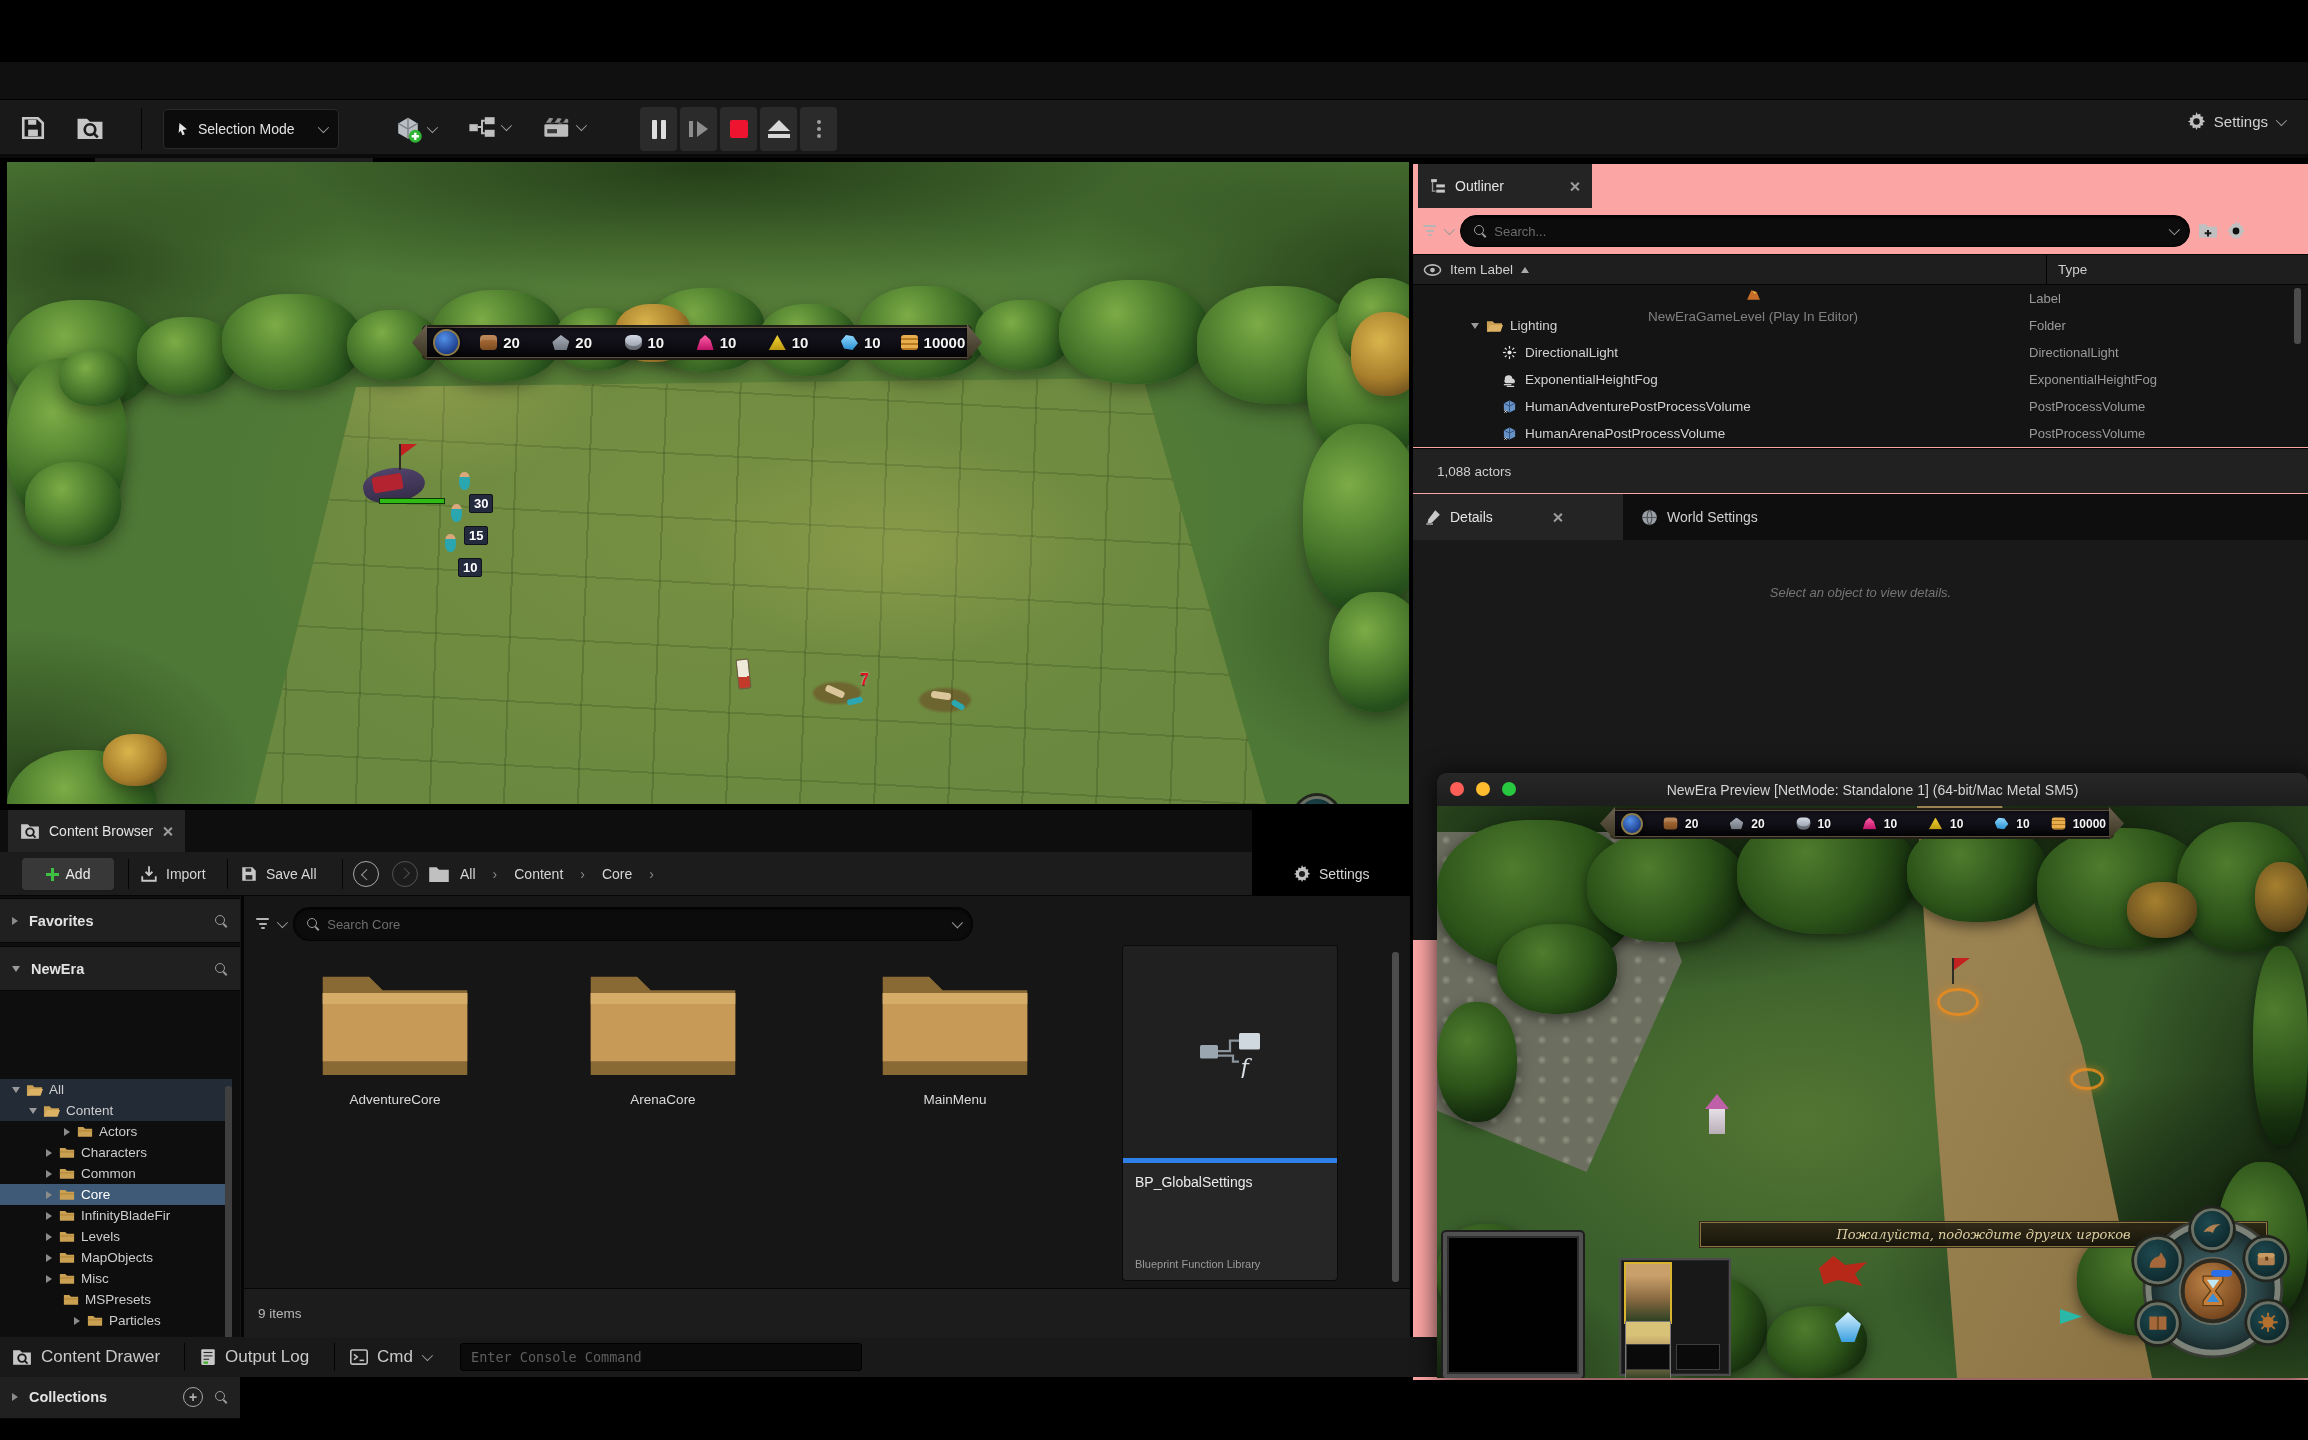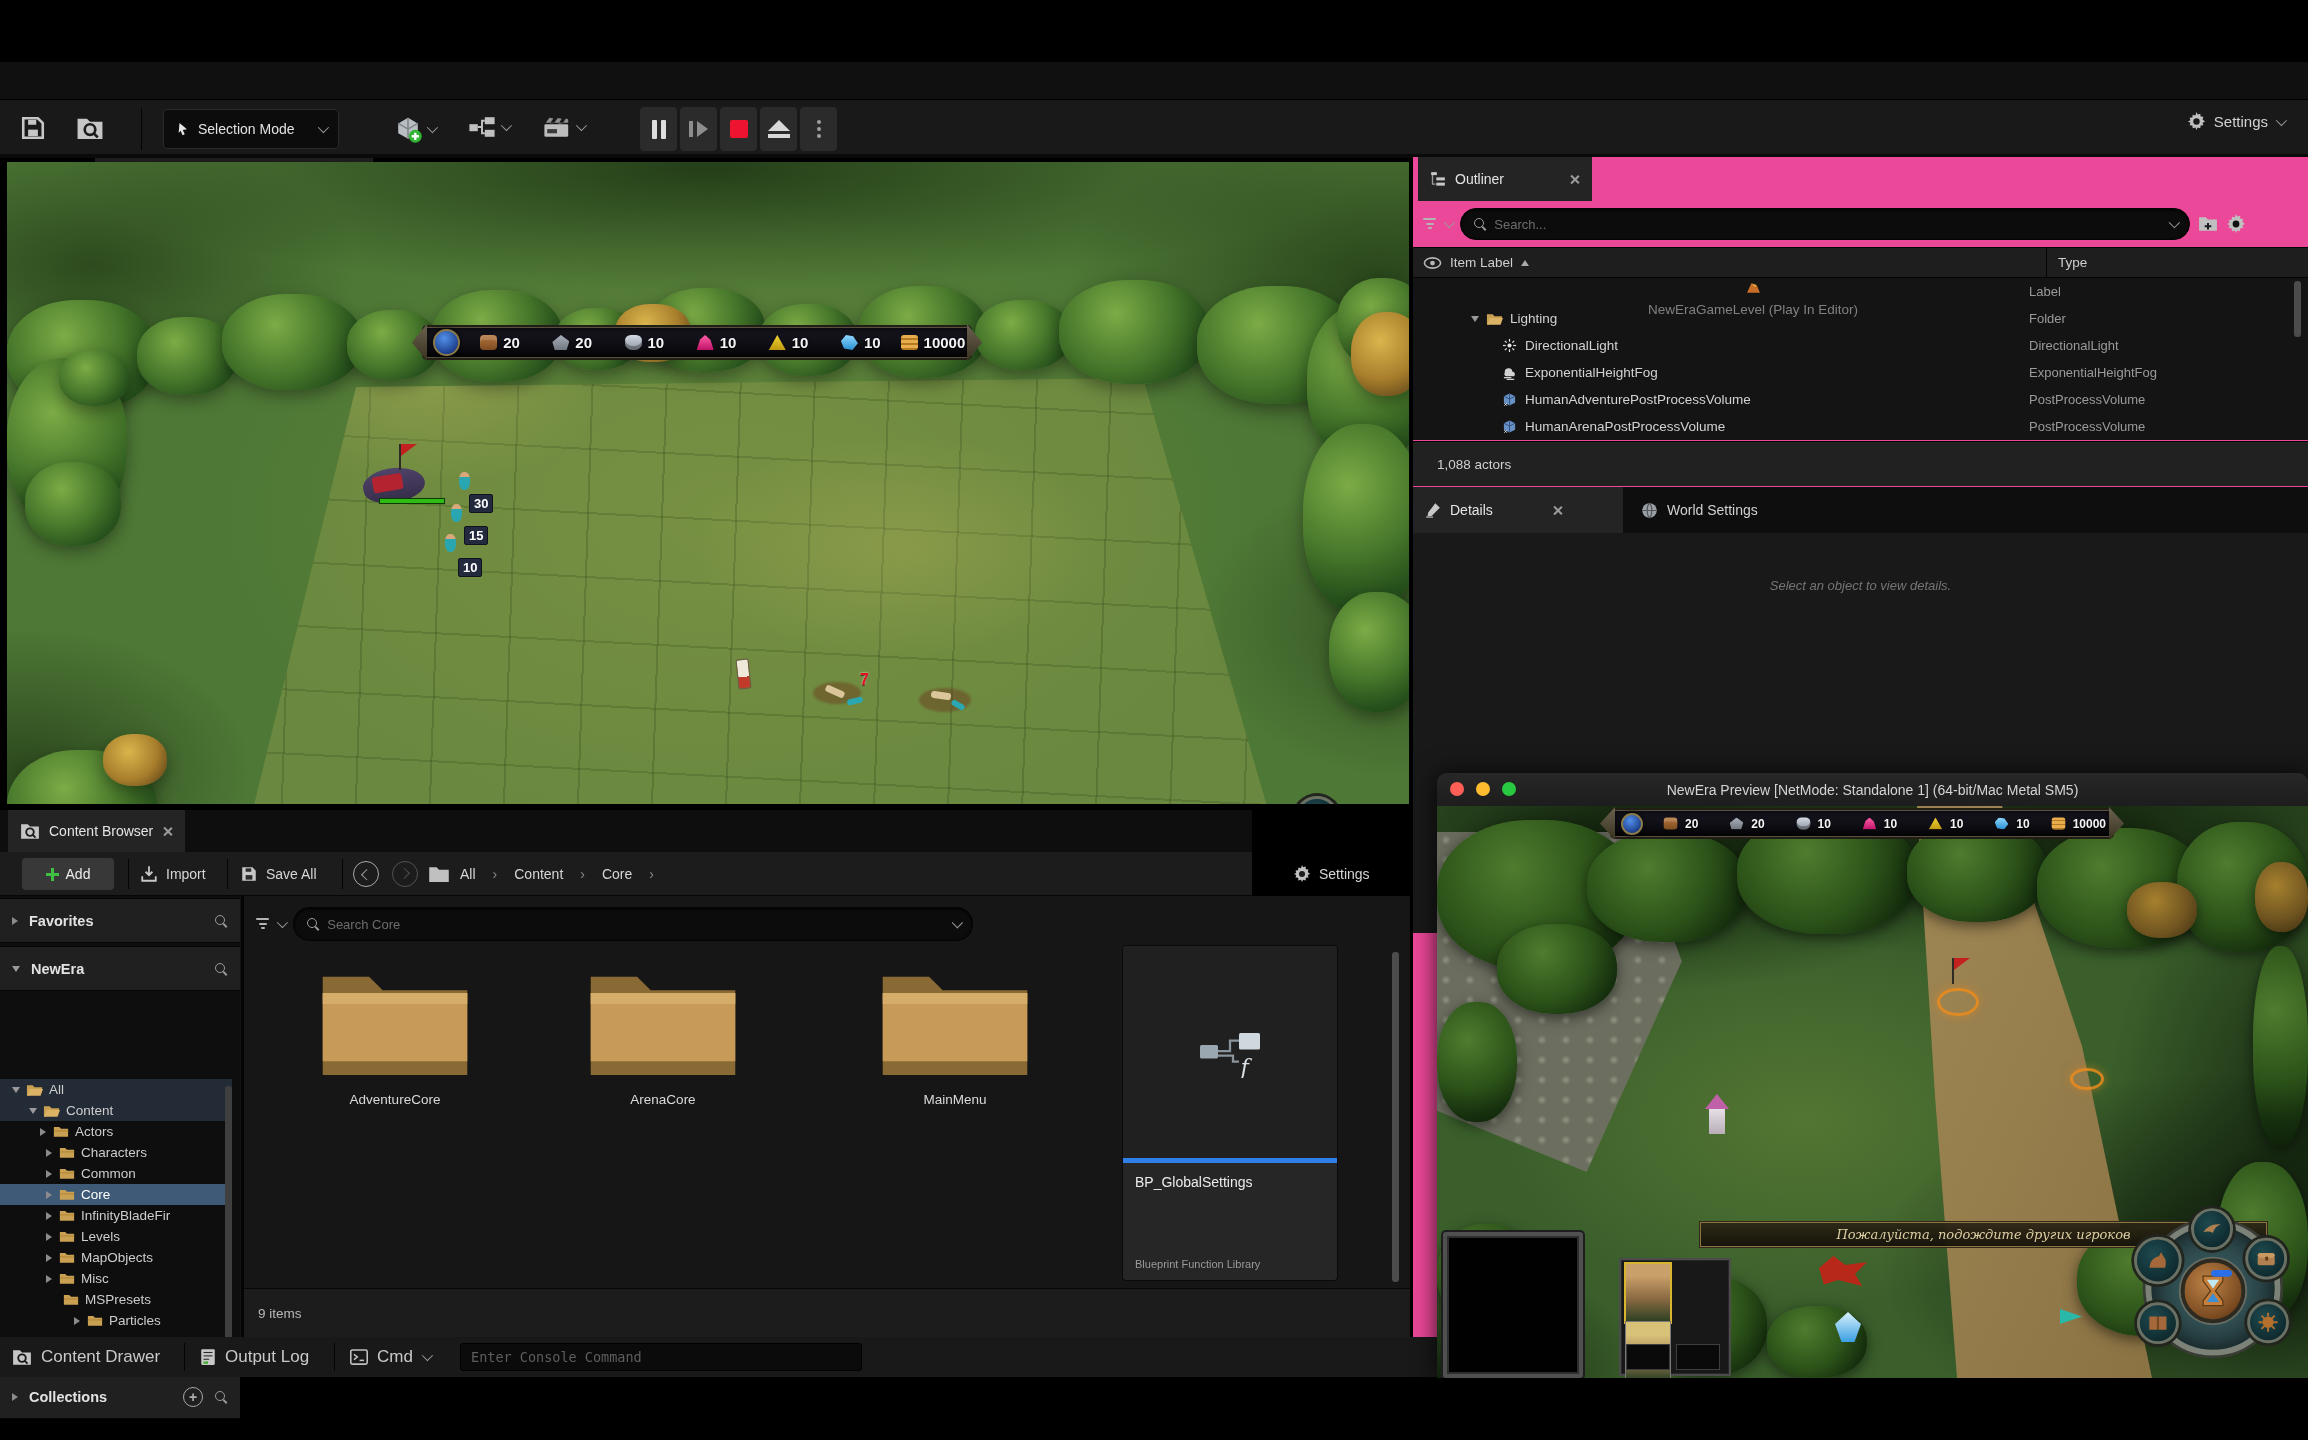--- a/index.html
+++ b/index.html
@@ -72,21 +72,21 @@
   .ri.sulfur{background:linear-gradient(#f2d433,#c09а10);background:linear-gradient(#f2d433,#bf9a10);clip-path:polygon(50% 0,100% 100%,0 100%)}
   .ri.gems{background:linear-gradient(#8fd8ff,#2a8fd0);clip-path:polygon(30% 0,72% 8%,100% 55%,68% 100%,18% 90%,0 40%)}
   .ri.gold{background:repeating-linear-gradient(#e8ae4e 0 3px,#b57a22 3px 5px);border-radius:3px}
   
   .wheel{position:absolute;z-index:7}
   .disc{position:absolute;left:8px;top:7px;width:142px;height:142px;border-radius:50%;background:radial-gradient(circle,#416569 0%,#2c474a 55%,#223739 100%);border:6px solid #7d8279;box-shadow:0 0 0 3px #393c35, inset 0 0 24px rgba(0,0,0,.6)}
   .core{position:absolute;left:45px;top:47px;width:68px;height:68px;border-radius:50%;background:radial-gradient(circle at 40% 35%, #bd8347, #7a4a20 70%, #47280f);border:4px solid #2e2a20;box-shadow:0 0 0 2px #696e65;display:flex;align-items:center;justify-content:center}
   .sat{position:absolute;width:44px;height:44px;border-radius:50%;background:radial-gradient(circle at 40% 35%, #1e4a50, #0d272b 82%);border:3px solid #6b7064;box-shadow:0 0 0 3px #22241e;display:flex;align-items:center;justify-content:center}
   .parc{position:absolute;right:10px;top:8px;width:22px;height:7px;border-radius:4px;background:#2a6fe8}
   
-  .rp{position:absolute;left:1413px;top:157px;width:895px;height:1216px;background:#ec4899;z-index:2}
+  .rp{position:absolute;left:1413px;top:164px;width:895px;height:1216px;background:#fca5a5;z-index:2}
   .ptab{position:absolute;display:flex;align-items:center;gap:9px;background:#242424;padding:0 12px;color:#e4e4e4;font-size:14px}
   .searchrow{position:absolute;display:flex;align-items:center}
   .pill{background:#0c0c0c;border:1px solid #040404;border-radius:16px;display:flex;align-items:center;gap:8px;padding:0 12px;box-shadow:inset 0 1px 3px #000}
   .pill input{background:transparent;border:none;outline:none;color:#c8c8c8;font-size:13px;font-family:"Liberation Sans",sans-serif;width:100%}
   .pill input::placeholder{color:#6d6d6d}
   .olhead{position:absolute;left:0;top:90px;width:895px;height:31px;background:#1e1e1e;display:flex;align-items:center;color:#cfcfcf;font-size:13.5px;border-top:1px solid #050505;border-bottom:1px solid #050505}
   .asc{width:0;height:0;border-left:4.5px solid transparent;border-right:4.5px solid transparent;border-bottom:6px solid #aaa;display:inline-block;margin-left:8px}
   .olrows{position:absolute;left:0;top:121px;width:895px;height:162px;background:#141414;overflow:hidden}
   .olrow{display:grid;grid-template-columns:616px auto;height:27px;align-items:center;font-size:13.5px;color:#d2d2d2}
   .olrow .lab{display:flex;align-items:center;gap:7px;overflow:hidden;white-space:nowrap}
@@ -759,21 +759,21 @@
         <div class="trow soft" style="padding-left: 29px;">
           <span class="car"></span>
           <span class="icn">
             <svg width="17" height="14" viewBox="0 0 18 14">
               <path d="M1 2h6l2 2h8v2H6L3 13H1z" fill="#caa052"></path>
               <path d="M4 6h14l-2.6 7H1.4z" fill="#dcb265"></path>
             </svg>
           </span>
           <span>Content</span>
         </div>
-        <div class="trow" style="padding-left: 40px;">
+        <div class="trow" style="padding-left: 64px;">
           <span class="car rt"></span>
           <span class="icn">
             <svg width="16" height="13" viewBox="0 0 18 14">
               <path d="M1 2h6l2 2h8v9H1z" fill="#caa052"></path>
               <path d="M1 5.5h16v1.6H1z" fill="#b88c3e"></path>
             </svg>
           </span>
           <span>Actors</span>
         </div>
         <div class="trow" style="padding-left: 46px;">

